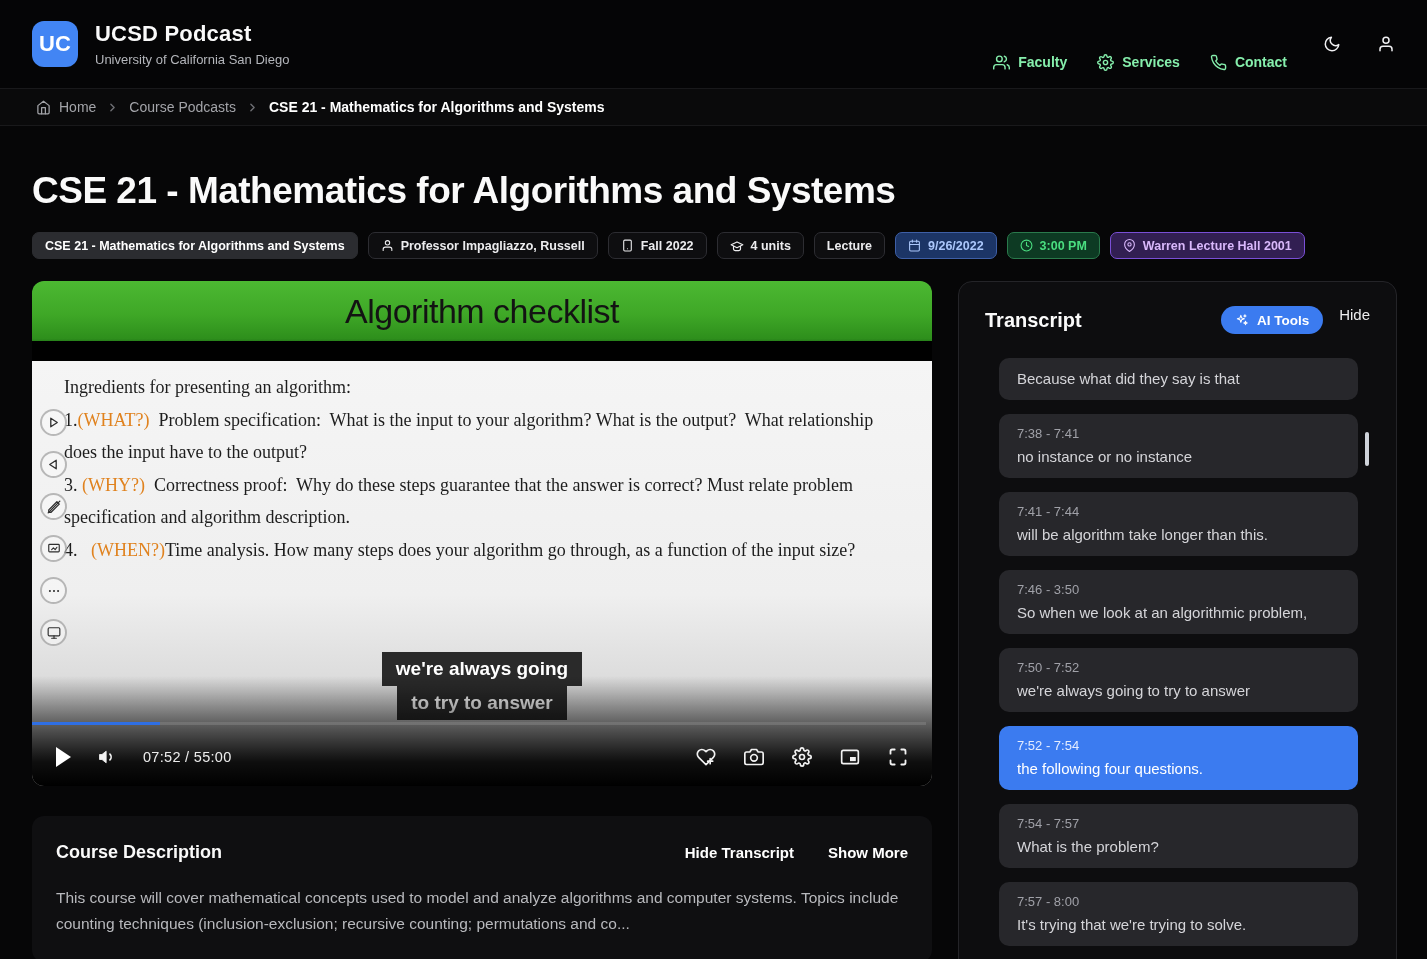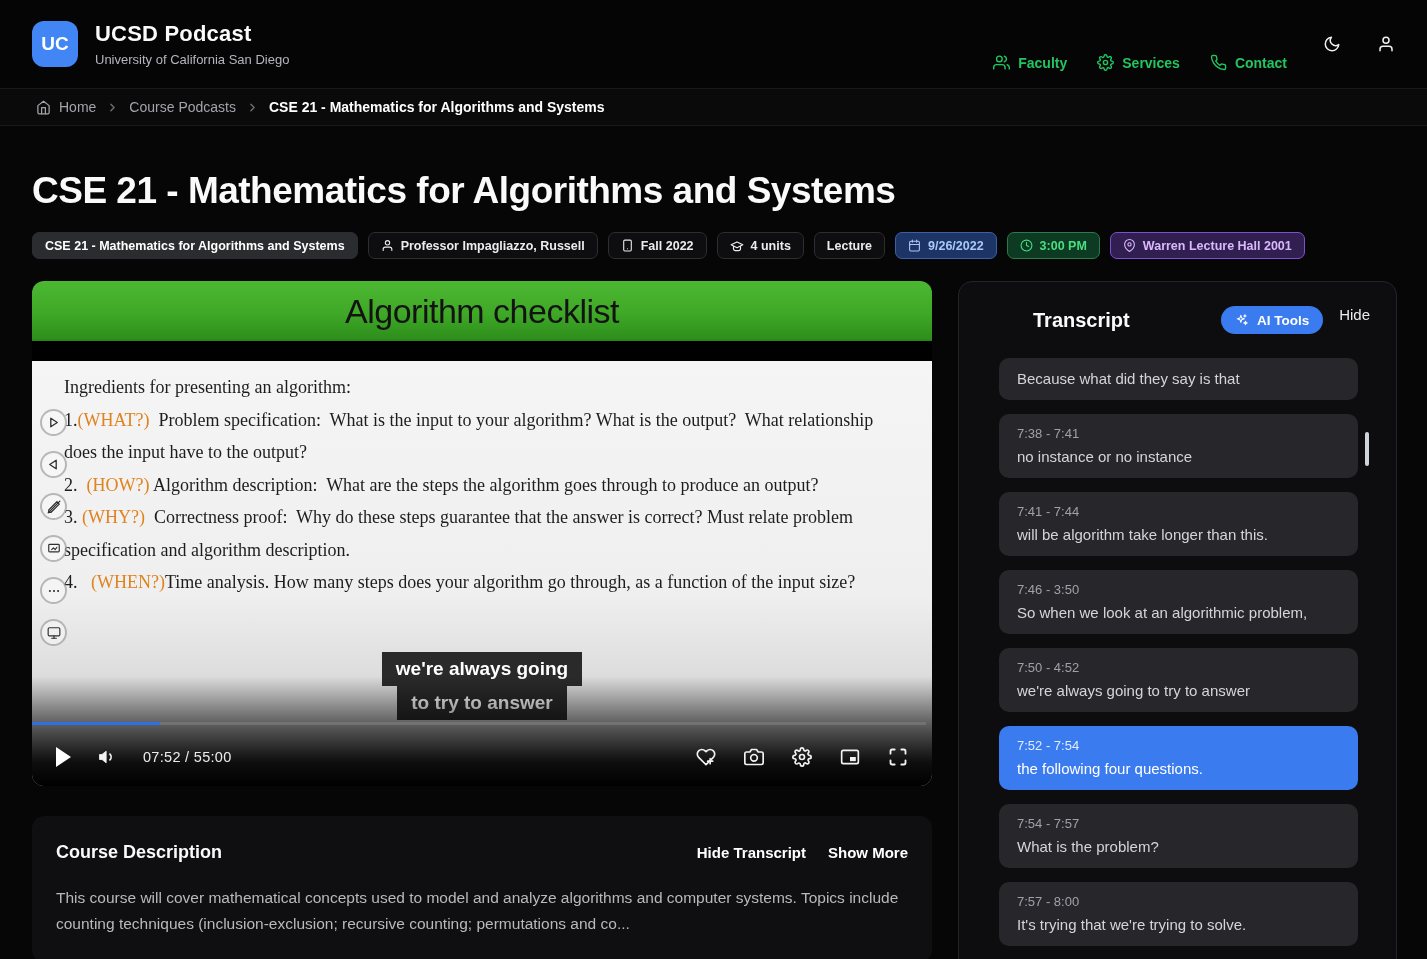--- a/index.html
+++ b/index.html
@@ -4,26 +4,26 @@
 <style>
   * { margin:0; padding:0; box-sizing:border-box; }
   html,body { width:1427px; height:959px; overflow:hidden; background:#060607;
     font-family:"Liberation Sans", sans-serif; color:#fafafa; }
 
   
   .header { height:88px; display:flex; align-items:center; justify-content:space-between;
     padding:0 32px; background:#050506; }
   .brand { display:flex; align-items:center; gap:17px; }
   .logo { width:46px; height:46px; border-radius:12px; background:#4285f4; color:#fff;
-    display:flex; align-items:center; justify-content:center; font-size:19px; font-weight:700; }
+    display:flex; align-items:center; justify-content:center; font-size:22px; font-weight:700; }
   .brand-title { font-size:22px; font-weight:700; letter-spacing:.2px; }
   .brand-sub { font-size:13px; color:#b4b6bb; margin-top:5px; }
   .nav { display:flex; align-items:center; gap:30px; }
-  .nav-item { display:flex; align-items:flex-end; gap:8px; font-size:14px; font-weight:600;
-    color:#22c55e; cursor:pointer;margin-top:36px; }
+  .nav-item { display:flex; align-items:center; gap:8px; font-size:14px; font-weight:600;
+    color:#86efac; cursor:pointer;margin-top:36px; }
   .icon { display:inline-flex; align-items:center; justify-content:center; }
   .icon svg { display:block; }
   .icon-btn { margin-left:6px; cursor:pointer; color:#f1f1f3; }
 
   
   .breadcrumb { height:38px; display:flex; align-items:center; gap:10px; padding:0 36px;
     background:#0a0a0b; border-top:1px solid #19191b; border-bottom:1px solid #19191b;
     font-size:14px; color:#a3a4a9; }
   .crumb { display:flex; align-items:center; gap:8px; cursor:pointer; }
   .crumb-current { color:#ffffff; font-weight:700; }
@@ -80,29 +80,29 @@
   .play-tri { width:0; height:0; border-left:15px solid #fff; border-top:10px solid transparent;
     border-bottom:10px solid transparent; }
   .vol { margin-left:26px; }
   .time { margin-left:26px; font-size:14.5px; color:#ececec; letter-spacing:.3px; }
   .ctrl-right { margin-left:auto; display:flex; align-items:center; gap:28px; }
 
   
   .desc-card { margin-top:30px; background:#0f0f11; border-radius:12px; padding:26px 24px; }
   .desc-head { display:flex; align-items:center; }
   .desc-title { font-size:18px; font-weight:700; }
-  .desc-actions { margin-left:auto; display:flex; gap:22px; }
+  .desc-actions { margin-left:auto; display:flex; gap:34px; }
   .desc-link { font-size:15px; font-weight:700; color:#fff; cursor:pointer; }
   .desc-text { margin-top:22px; font-size:15.5px; line-height:1.65; color:#b8b9bd; }
 
   
   .transcript { flex:1; height:698px; background:#0d0d0f; border:1px solid #242428;
     border-radius:14px; padding:24px 22px; position:relative; overflow:hidden; }
   .t-head { display:flex; align-items:center; padding:0 4px; }
-  .t-title { font-size:20px; font-weight:700;margin-left:48px; }
+  .t-title { font-size:20px; font-weight:700; }
   .t-actions { margin-left:auto; display:flex; align-items:flex-start; gap:16px; }
   .ai-btn { height:28px; display:inline-flex; align-items:center; gap:8px; padding:0 14px;
     border-radius:14px; background:#3b7bf0; border:none; color:#fff; font-size:13.5px;
     font-weight:700; cursor:pointer; font-family:inherit; }
   .t-hide { font-size:15px; color:#ececee; cursor:pointer; }
   .t-list { margin-top:24px; padding:0 16px 0 18px; height:614px; overflow:hidden; }
   .t-item { background:#27272b; border-radius:10px; padding:12px 18px 13px; margin-bottom:14px;
     cursor:pointer; }
   .t-time { font-size:13px; color:#a0a1a8; margin-bottom:7px; }
   .t-text { font-size:15px; color:#d5d5d9; }
@@ -257,21 +257,20 @@
   <div class="content">
     <div class="left-col">
 
       <div class="video">
         <div class="slide-header">
           <div class="slide-title">Algorithm checklist</div>
         </div>
         <div class="slide-body">
             <div class="slide-line">Ingredients for presenting an algorithm:</div>
             <div class="slide-line"><span>1.</span><span class="hl">(WHAT?)</span><span>  Problem specification:  What is the input to your algorithm? What is the output?  What relationship does the input have to the output?</span></div>
-            <div class="slide-line"><span>2.  </span><span class="hl">(HOW?)</span><span> Algorithm description:  What are the steps the algorithm goes through to produce an output?</span></div>
             <div class="slide-line"><span>3. </span><span class="hl">(WHY?)</span><span>  Correctness proof:  Why do these steps guarantee that the answer is correct? Must relate problem specification and algorithm description.</span></div>
             <div class="slide-line"><span>4.   </span><span class="hl">(WHEN?)</span><span>Time analysis. How many steps does your algorithm go through, as a function of the input size?</span></div>
           </div>
 
         <div class="annot-rail">
           <div class="annot-btn">
             <svg width="13" height="13" viewBox="0 0 24 24" fill="none" stroke="currentColor" stroke-width="2.4" stroke-linejoin="round">
                 <polygon points="7 4 19 12 7 20 7 4"></polygon>
               </svg>
           </div>
@@ -407,21 +406,21 @@
           </div>
           <div class="t-item">
             <div class="t-time">7:41 - 7:44</div>
             <div class="t-text">will be algorithm take longer than this.</div>
           </div>
           <div class="t-item">
             <div class="t-time">7:46 - 3:50</div>
             <div class="t-text">So when we look at an algorithmic problem,</div>
           </div>
           <div class="t-item">
-            <div class="t-time">7:50 - 4:52</div>
+            <div class="t-time">7:50 - 7:52</div>
             <div class="t-text">we're always going to try to answer</div>
           </div>
           <div class="t-item active">
             <div class="t-time">7:52 - 7:54</div>
             <div class="t-text">the following four questions.</div>
           </div>
           <div class="t-item">
             <div class="t-time">7:54 - 7:57</div>
             <div class="t-text">What is the problem?</div>
           </div>

